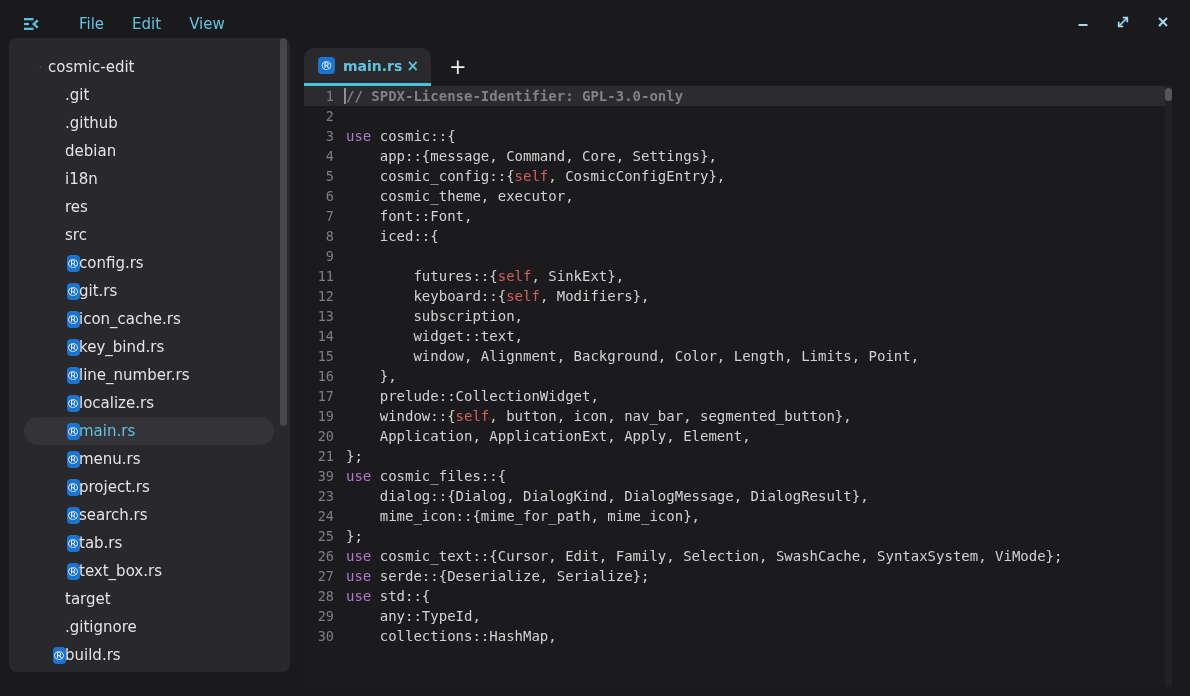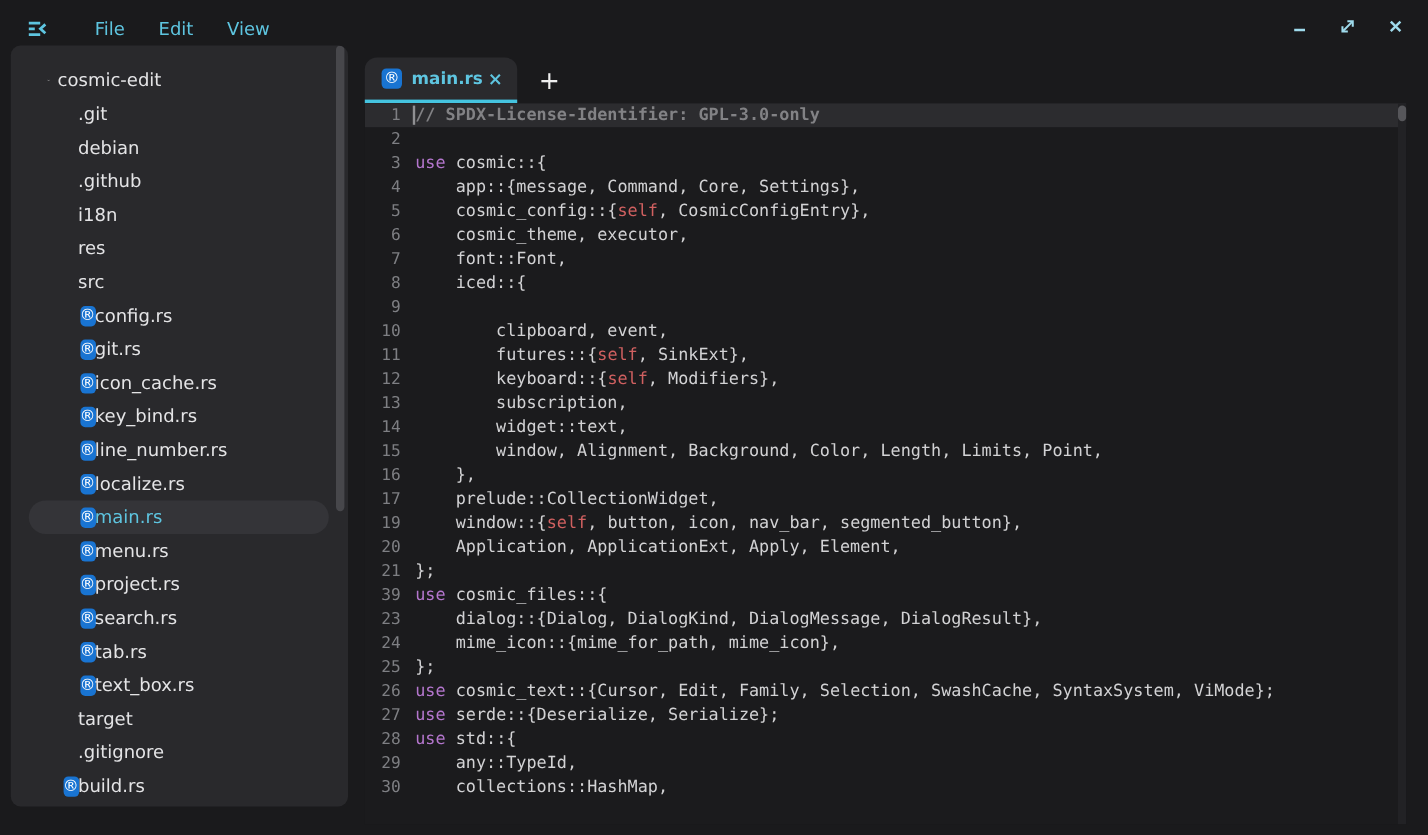--- a/index.html
+++ b/index.html
@@ -142,29 +142,29 @@
           </svg>
         </span>
         <span class="tree-label">.git</span>
       </div>
       <div class="tree-row">
         <span class="tree-icon lvl1">
           <svg width="16" height="16" viewBox="0 0 16 16" fill="none" stroke="#dedee0" stroke-width="1.8">
             <path d="M5.5 3.5 L10.5 8 L5.5 12.5"></path>
           </svg>
         </span>
+        <span class="tree-label">.github</span>
+      </div>
+      <div class="tree-row">
+        <span class="tree-icon lvl1">
+          <svg width="16" height="16" viewBox="0 0 16 16" fill="none" stroke="#dedee0" stroke-width="1.8">
+            <path d="M5.5 3.5 L10.5 8 L5.5 12.5"></path>
+          </svg>
+        </span>
         <span class="tree-label">debian</span>
-      </div>
-      <div class="tree-row">
-        <span class="tree-icon lvl1">
-          <svg width="16" height="16" viewBox="0 0 16 16" fill="none" stroke="#dedee0" stroke-width="1.8">
-            <path d="M5.5 3.5 L10.5 8 L5.5 12.5"></path>
-          </svg>
-        </span>
-        <span class="tree-label">.github</span>
       </div>
       <div class="tree-row">
         <span class="tree-icon lvl1">
           <svg width="16" height="16" viewBox="0 0 16 16" fill="none" stroke="#dedee0" stroke-width="1.8">
             <path d="M5.5 3.5 L10.5 8 L5.5 12.5"></path>
           </svg>
         </span>
         <span class="tree-label">i18n</span>
       </div>
       <div class="tree-row">
@@ -302,21 +302,20 @@
   <div id="code-root">
       <div class="code-line hl"><span class="gutter">1</span><span class="cursor"></span><span class="code-text"><span class="tok-c">// SPDX-License-Identifier: GPL-3.0-only</span></span></div>
       <div class="code-line"><span class="gutter">2</span><span class="code-text"></span></div>
       <div class="code-line"><span class="gutter">3</span><span class="code-text"><span class="tok-k">use</span><span> cosmic::{</span></span></div>
       <div class="code-line"><span class="gutter">4</span><span class="code-text"><span>    app::{message, Command, Core, Settings},</span></span></div>
       <div class="code-line"><span class="gutter">5</span><span class="code-text"><span>    cosmic_config::{</span><span class="tok-r">self</span><span>, CosmicConfigEntry},</span></span></div>
       <div class="code-line"><span class="gutter">6</span><span class="code-text"><span>    cosmic_theme, executor,</span></span></div>
       <div class="code-line"><span class="gutter">7</span><span class="code-text"><span>    font::Font,</span></span></div>
       <div class="code-line"><span class="gutter">8</span><span class="code-text"><span>    iced::{</span></span></div>
       <div class="code-line"><span class="gutter">9</span></div>
-      <div class="code-line"><span class="gutter">10</span><span class="code-text"><span>        clipboard, event,</span></span></div>
       <div class="code-line"><span class="gutter">11</span><span class="code-text"><span>        futures::{</span><span class="tok-r">self</span><span>, SinkExt},</span></span></div>
       <div class="code-line"><span class="gutter">12</span><span class="code-text"><span>        keyboard::{</span><span class="tok-r">self</span><span>, Modifiers},</span></span></div>
       <div class="code-line"><span class="gutter">13</span><span class="code-text"><span>        subscription,</span></span></div>
       <div class="code-line"><span class="gutter">14</span><span class="code-text"><span>        widget::text,</span></span></div>
       <div class="code-line"><span class="gutter">15</span><span class="code-text"><span>        window, Alignment, Background, Color, Length, Limits, Point,</span></span></div>
       <div class="code-line"><span class="gutter">16</span><span class="code-text"><span>    },</span></span></div>
       <div class="code-line"><span class="gutter">17</span><span class="code-text"><span>    prelude::CollectionWidget,</span></span></div>
       <div class="code-line"><span class="gutter">19</span><span class="code-text"><span>    window::{</span><span class="tok-r">self</span><span>, button, icon, nav_bar, segmented_button},</span></span></div>
       <div class="code-line"><span class="gutter">20</span><span class="code-text"><span>    Application, ApplicationExt, Apply, Element,</span></span></div>
       <div class="code-line"><span class="gutter">21</span><span class="code-text"><span>};</span></span></div>

